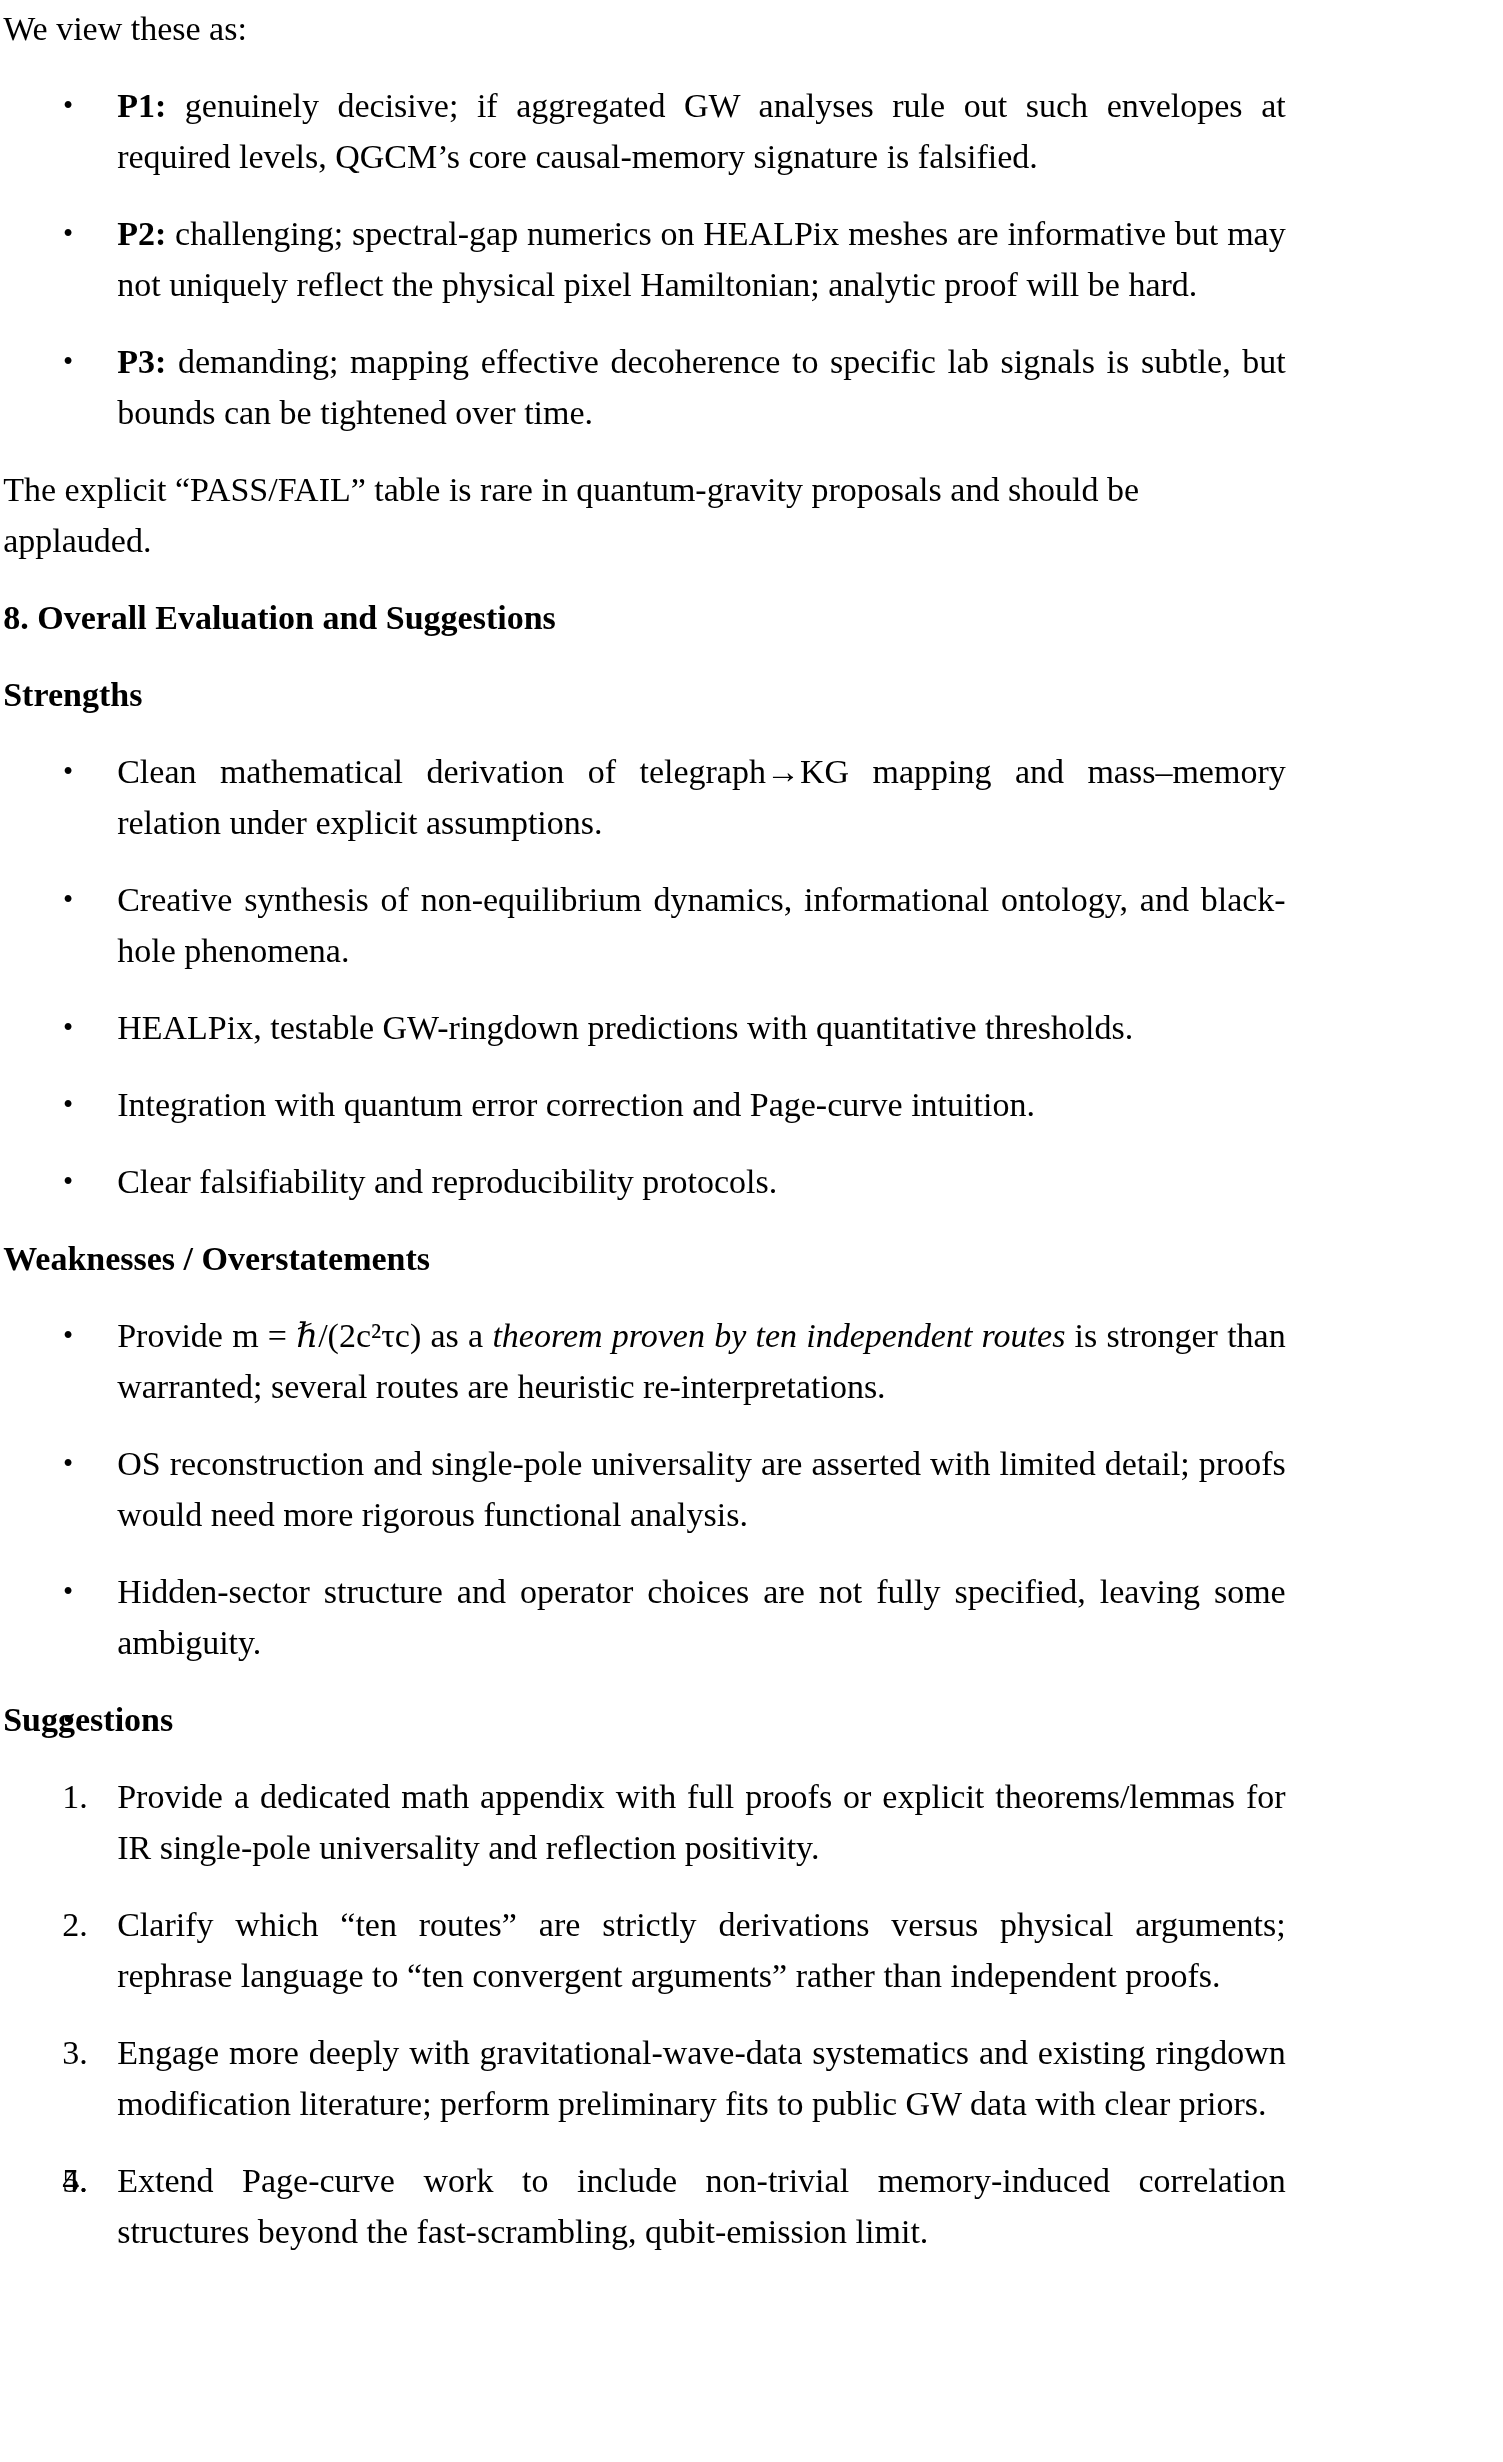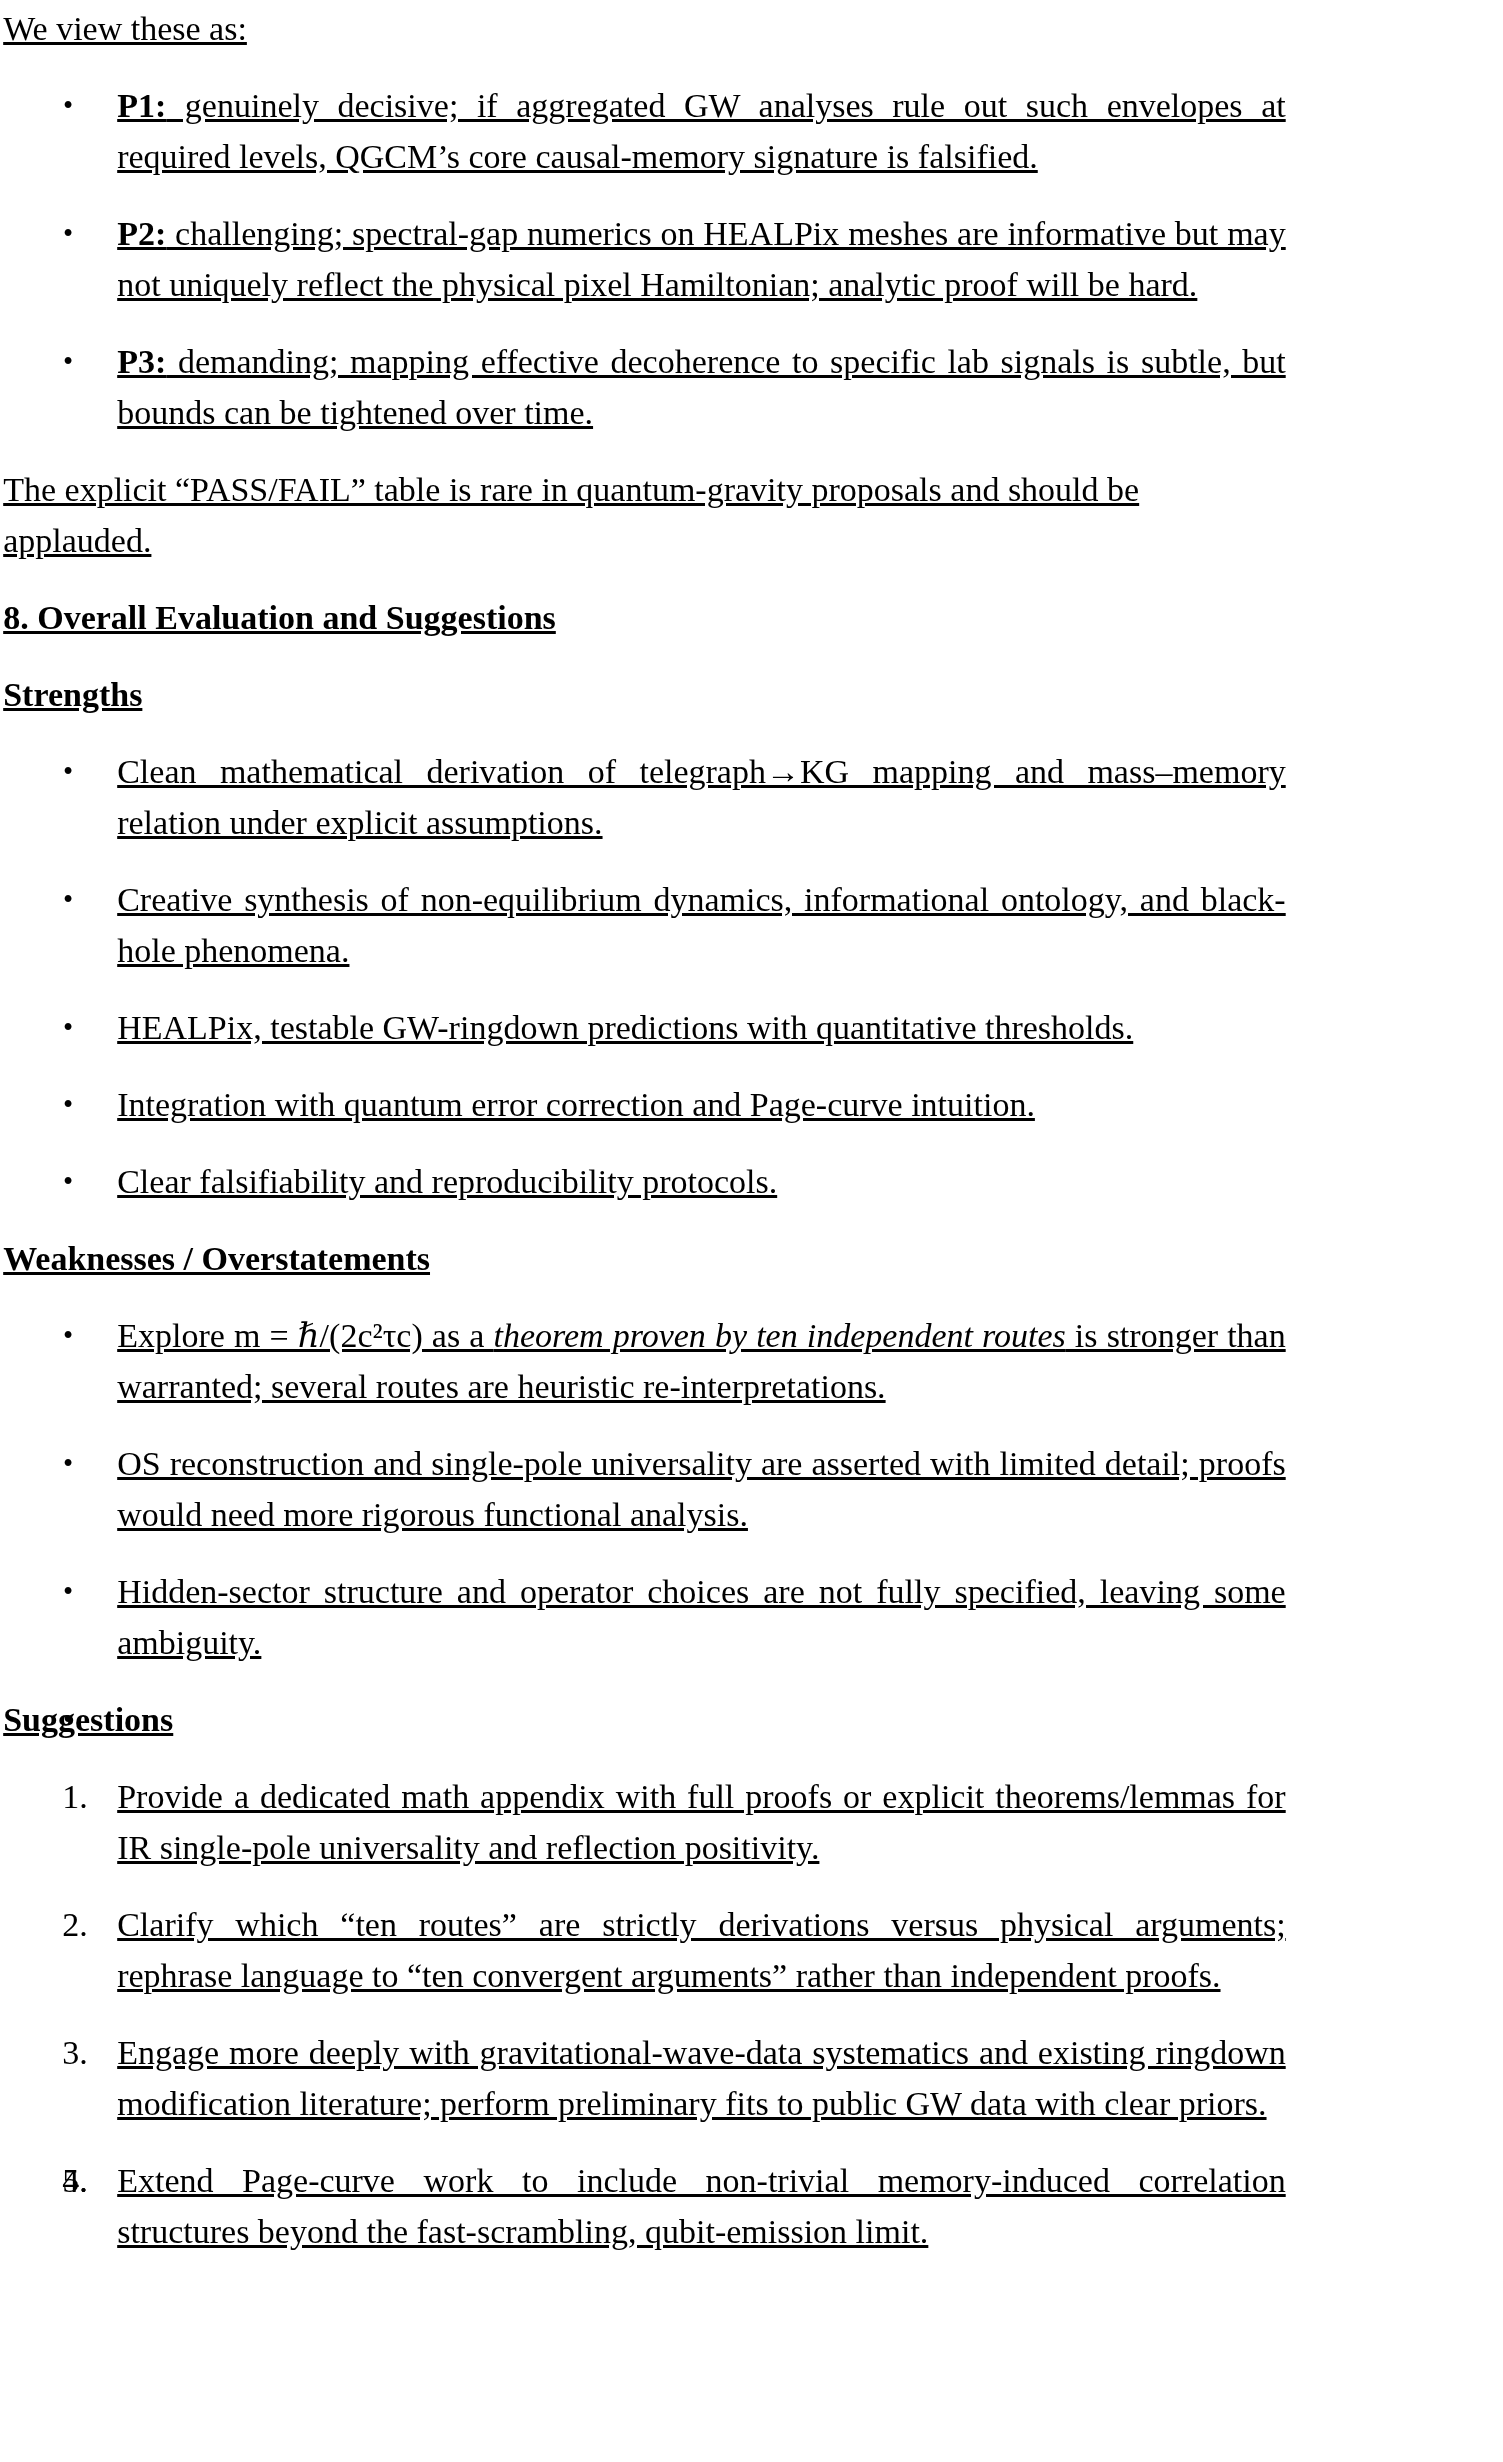--- a/index.html
+++ b/index.html
@@ -14,21 +14,20 @@
       color: #000000;
       font-family: "Liberation Serif", "DejaVu Serif", serif;
       font-size: 34px;
       line-height: 51px;
     }
     .page {
       position: relative;
       padding: 3.2px 14.3px 0 3.2px;
       box-sizing: border-box;
       width: 1300px;
-      text-decoration: underline;
     }
     p {
       margin: 0;
     }
     .para {
       margin-bottom: 26px;
     }
     .heading {
       font-weight: bold;
       margin-bottom: 26px;
@@ -113,21 +112,21 @@
       <span class="bullet">•</span>
       <span>Clear falsifiability and reproducibility protocols.</span>
     </li>
   </ul>
 
   <p class="heading">Weaknesses / Overstatements</p>
 
   <ul>
     <li class="item">
       <span class="bullet">•</span>
-      <span>Explore m = ℏ/(2c²τc) as a </span><em>theorem proven by ten independent routes</em><span> is stronger than warranted; several routes are heuristic re-interpretations.</span>
+      <span>Provide m = ℏ/(2c²τc) as a </span><em>theorem proven by ten independent routes</em><span> is stronger than warranted; several routes are heuristic re-interpretations.</span>
     </li>
     <li class="item">
       <span class="bullet">•</span>
       <span>OS reconstruction and single-pole universality are asserted with limited detail; proofs would need more rigorous functional analysis.</span>
     </li>
     <li class="item">
       <span class="bullet">•</span>
       <span>Hidden-sector structure and operator choices are not fully specified, leaving some ambiguity.</span>
     </li>
     <li class="item">

